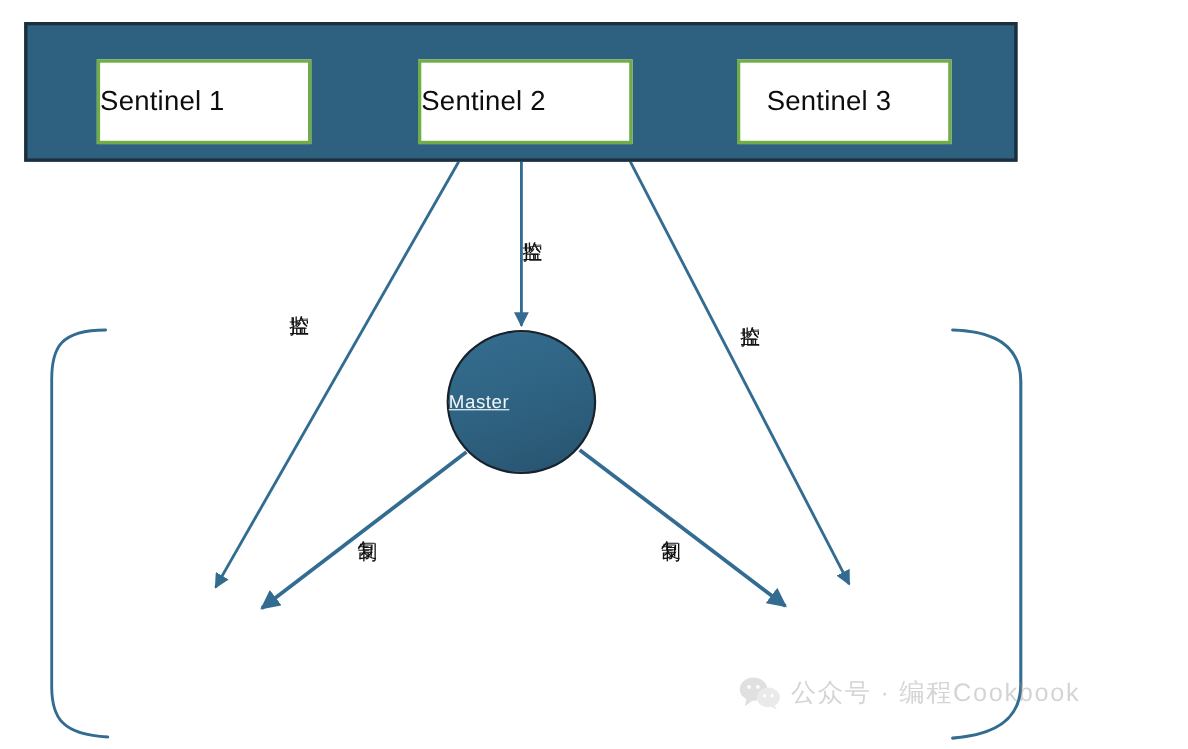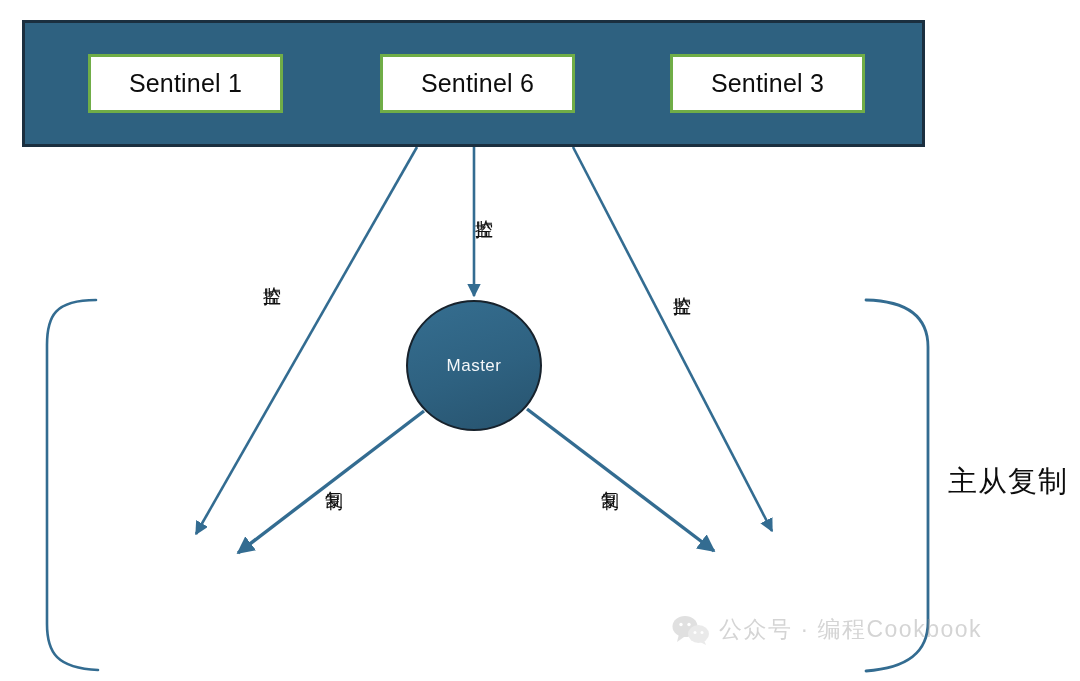--- a/index.html
+++ b/index.html
@@ -33,49 +33,50 @@
     width: 903px;
     height: 127px;
     background: #2E6180;
     border: 3px solid #1B2F3F;
     box-sizing: border-box;
   }
   .sentinel-box {
     position: absolute;
     top: 54px;
     width: 195px;
-    height: 59px;
+    height: 77px;
     background: #ffffff;
     border: 3px solid #70AD47;
     box-sizing: border-box;
     display: flex;
     align-items: center;
-    justify-content: center;
+    justify-content: flex-start;
   }
   .sentinel-box .label {
     font-size: 25px;
     color: #0d0d0d;
     letter-spacing: 0.2px;
     white-space: nowrap;
   }
   #sentinel-box-0 { left: 88px; }
   #sentinel-box-1 { left: 380px; }
-  #sentinel-box-2 { left: 670px; }
+  #sentinel-box-2 { left: 670px; padding-left: 24px; }
 
   
   .node {
     position: absolute;
     border-radius: 50%;
     background: linear-gradient(160deg, #356e90 0%, #2E6180 55%, #27536e 100%);
     border: 2px solid #17222c;
     display: flex;
     align-items: center;
-    justify-content: center;
+    justify-content: flex-start;
     color: #ffffff;
     box-sizing: border-box;
+    text-decoration: underline;
   }
   .node .label {
     font-size: 17px;
     letter-spacing: 0.5px;
     color: #f4f7f9;
     white-space: nowrap;
   }
   #node-master {
     left: 406px; top: 300px; width: 136px; height: 131px;
   }
@@ -159,37 +160,36 @@
     <path d="M 866 300 C 908 301 928 317 928 347 L 928 622 C 928 652 908 668 866 671" fill="none" stroke="#336C91" stroke-width="2.8" stroke-linecap="round"></path>
   </svg>
 
   <div class="sentinel-bar">
   </div>
 
   <div class="sentinel-box" id="sentinel-box-0">
     <span class="label">Sentinel 1</span>
   </div>
   <div class="sentinel-box" id="sentinel-box-1">
-    <span class="label">Sentinel 6</span>
+    <span class="label">Sentinel 2</span>
   </div>
   <div class="sentinel-box" id="sentinel-box-2">
     <span class="label">Sentinel 3</span>
   </div>
 
   <div class="node" id="node-master">
     <span class="label">Master</span>
   </div>
 
   <div class="edge-label" id="edge-label-monitor-1">监控</div>
   <div class="edge-label" id="edge-label-monitor-2">监控</div>
   <div class="edge-label" id="edge-label-monitor-3">监控</div>
   <div class="edge-label" id="edge-label-replicate-1">复制</div>
   <div class="edge-label" id="edge-label-replicate-2">复制</div>
 
-  <div id="group-label">主从复制</div>
 
   <div id="watermark">
     <svg width="38" height="30" viewBox="0 0 38 30" xmlns="http://www.w3.org/2000/svg">
       <ellipse cx="13" cy="11.5" rx="12.5" ry="10.5" fill="#b6b6b6"></ellipse>
       <polygon points="7,19 5,27 12,22" fill="#b6b6b6"></polygon>
       <ellipse cx="26.5" cy="19" rx="10.5" ry="9" fill="#cfcfcf"></ellipse>
       <polygon points="32,25 34,30 28,27" fill="#cfcfcf"></polygon>
       <circle cx="9" cy="9.5" r="1.7" fill="#ffffff"></circle>
       <circle cx="17" cy="9.5" r="1.7" fill="#ffffff"></circle>
       <circle cx="23" cy="17.5" r="1.5" fill="#ffffff"></circle>

